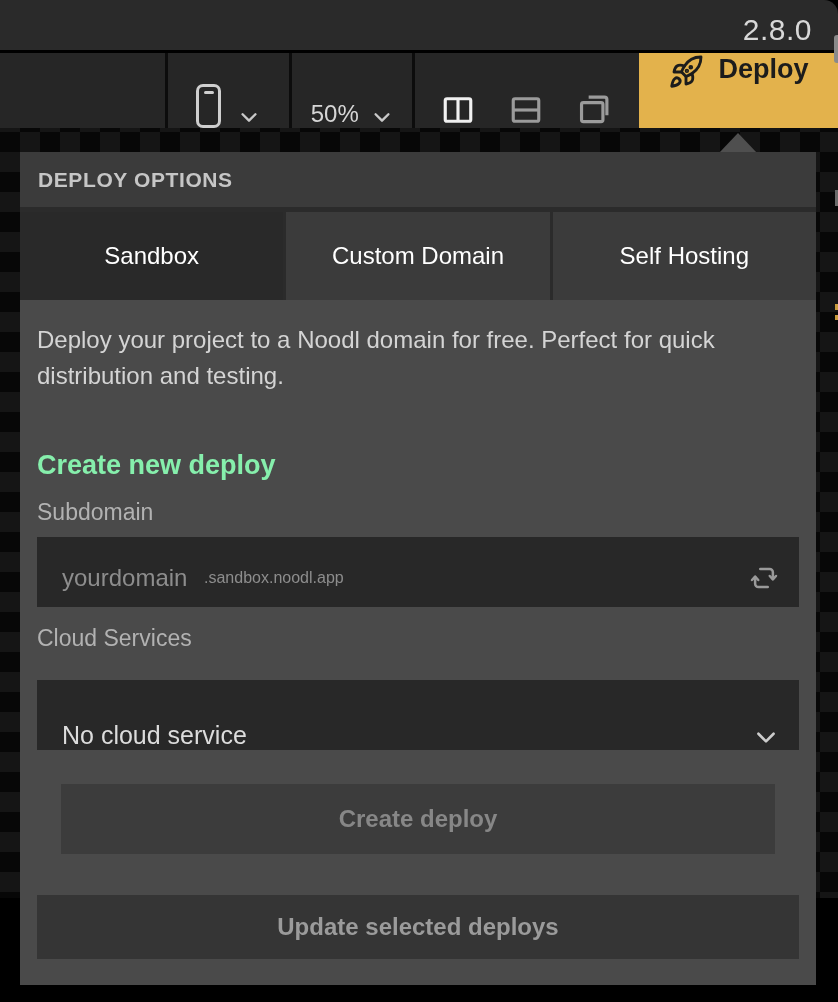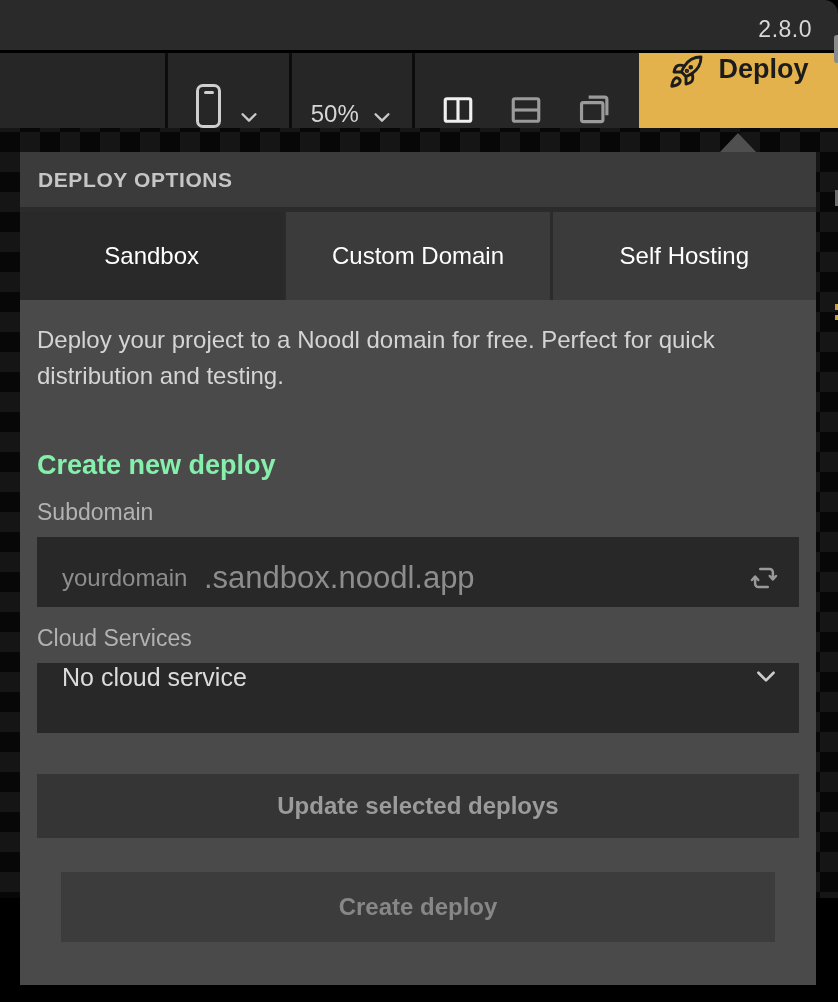--- a/index.html
+++ b/index.html
@@ -3,21 +3,21 @@
 <meta charset="utf-8">
 <style>
   html,body{margin:0;padding:0;background:#000;}
   *{box-sizing:border-box;}
   body{font-family:"Liberation Sans","DejaVu Sans",sans-serif;-webkit-font-smoothing:antialiased;}
   #screen{position:relative;width:838px;height:1002px;overflow:hidden;background:#000;}
 
   
   .titlebar{position:absolute;left:0;top:0;width:838px;height:50px;background:#2a2a2a;
     border-top-right-radius:14px;display:flex;align-items:center;justify-content:flex-end;}
-  .version{color:#d8d8d8;font-size:23px;padding-right:26px;letter-spacing:.5px;margin-top:9px;}
+  .version{color:#d8d8d8;font-size:30px;padding-right:26px;letter-spacing:.5px;margin-top:9px;}
 
   
   .toolbar{position:absolute;left:0;top:53px;width:838px;height:75px;background:#262626;display:flex;align-items:stretch;}
   .tb-sep{width:3px;background:#0c0c0c;flex:0 0 auto;}
   .tb-section{display:flex;align-items:flex-end;justify-content:center;}
   .tb-empty{width:166px;}
   .tb-device{width:121px;gap:17px;cursor:pointer;}
   .tb-zoom{width:121px;gap:12px;cursor:pointer;}
   .tb-views{width:225px;gap:32px;}
   .zoom-label{color:#d6d6d6;font-size:24px;}
@@ -54,24 +54,24 @@
 
   .desc{margin-top:22px;color:#d4d4d4;font-size:24px;line-height:36px;width:740px;}
   .section-heading{margin-top:56px;color:#86efac;font-size:27px;font-weight:bold;}
   .field-label{margin-top:18px;color:#b2b2b2;font-size:23px;}
 
   .subdomain-field{margin-top:11px;height:70px;background:#282828;display:flex;align-items:center;
     padding:12px 20px 0 25px;cursor:text;}
   .subdomain-input{background:transparent;border:none;outline:none;width:142px;
     color:#dcdcdc;font-size:24px;font-family:inherit;padding:0;}
   .subdomain-input::placeholder{color:#8d8d8d;opacity:1;}
-  .subdomain-suffix{color:#8d8d8d;font-size:31px;white-space:nowrap;}
+  .subdomain-suffix{color:#8d8d8d;font-size:16px;white-space:nowrap;}
   .spacer{flex:1;}
 
-  .select{margin-top:11px;height:70px;background:#282828;display:flex;align-items:flex-start;
+  .select{margin-top:28px;height:70px;background:#282828;display:flex;align-items:flex-end;
     padding:0 20px 0 25px;cursor:pointer;}
   .select-value{color:#dcdcdc;font-size:25px;}
 
   .btn{display:block;border:none;cursor:pointer;font-family:inherit;font-weight:bold;font-size:24px;text-align:center;}
   .btn-create{margin:34px 24px 0 24px;height:70px;width:714px;background:#3c3c3c;color:#878787;}
   .btn-update{margin:41px 0 0 0;height:64px;width:762px;background:#353535;color:#9b9b9b;}
 
   
   .artifact{position:absolute;}
   .a1{left:834px;top:35px;width:4px;height:28px;background:#8a8a8a;border-radius:3px 0 0 3px;}
@@ -179,22 +179,22 @@
 
         <div class="field-label">Cloud Services</div>
         <div class="select">
           <span class="select-value">No cloud service</span>
           <span class="spacer"></span>
           <svg width="26" height="26" viewBox="0 0 24 24" fill="none" stroke="#cccccc" stroke-width="2.4" stroke-linecap="round" stroke-linejoin="round">
               <polyline points="5 9 12 16 19 9"></polyline>
             </svg>
         </div>
 
+        <button class="btn btn-create">Create deploy</button>
         <button class="btn btn-update">Update selected deploys</button>
-        <button class="btn btn-create">Create deploy</button>
       </div>
     </div>
   </div>
 
   <div class="artifact a1"></div>
   <div class="artifact a2"></div>
   <div class="artifact a3"></div>
   <div class="artifact a4"></div>
 </div>
 

